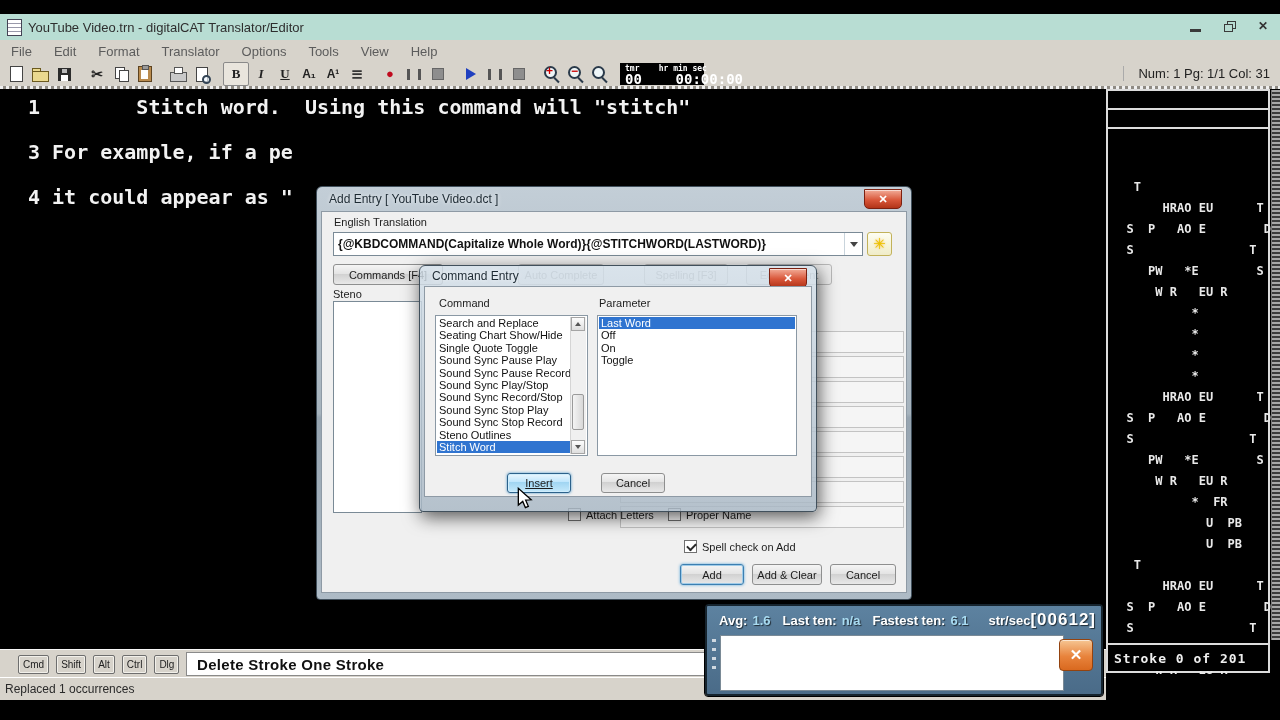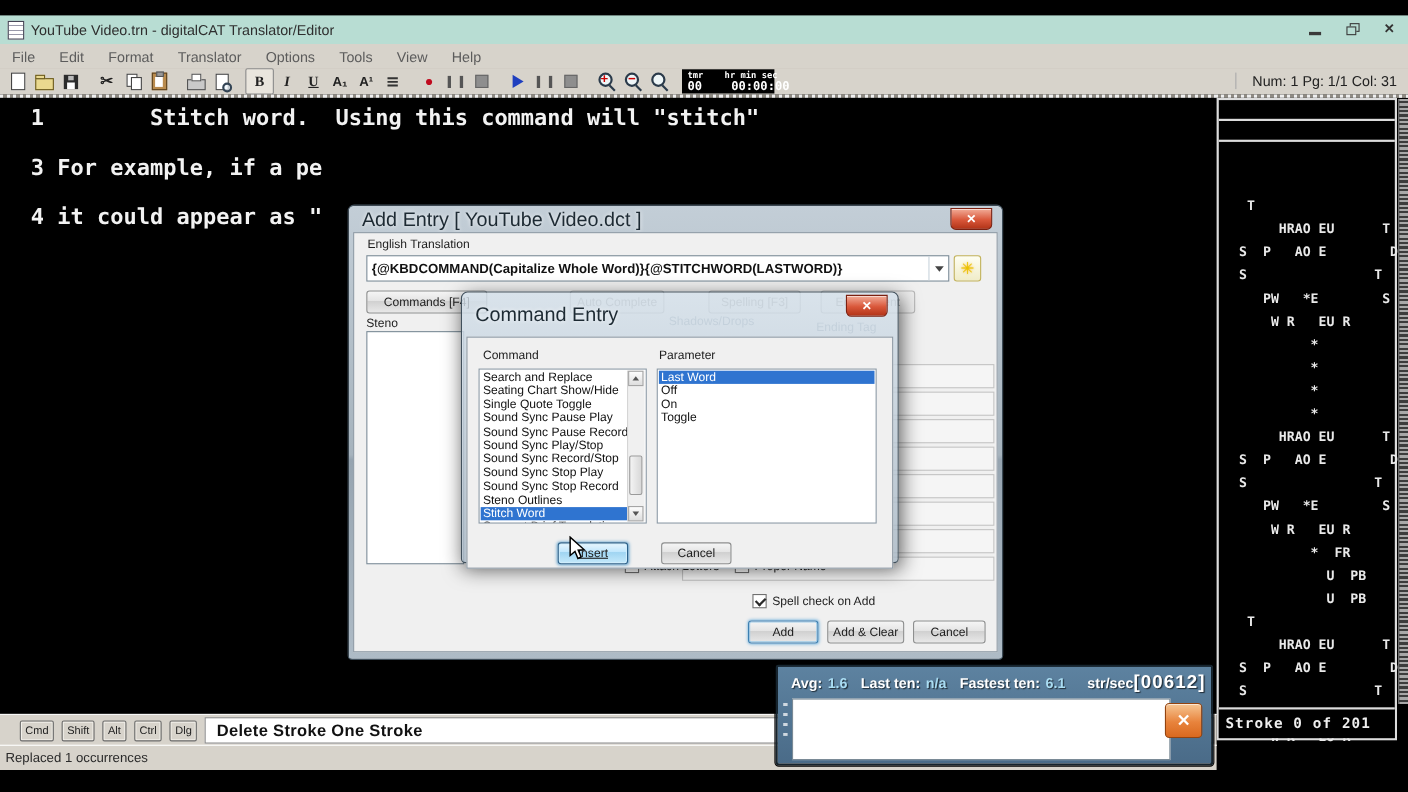--- a/index.html
+++ b/index.html
@@ -55,21 +55,21 @@
   .tbi.stopsq .g{width:10px;height:10px;background:#8e8e8e;border:1px solid #666;}
   .tbi.playtri .g{width:0;height:0;border-left:10px solid #1f3fbf;border-top:6px solid transparent;border-bottom:6px solid transparent;}
   .tbi.mag .g{width:9px;height:9px;border:2px solid #2a3a4a;border-radius:50%;position:relative;background:#eef6f8;margin:0 3px 3px 0;}
   .tbi.mag .g::before{content:"";position:absolute;right:-5px;bottom:-4px;width:7px;height:2px;background:#2a3a4a;transform:rotate(45deg);}
   .tbi.mag.plus .g::after{content:"+";position:absolute;left:0px;top:-4px;color:#c00;font:bold 12px "Liberation Sans",sans-serif;}
   .tbi.mag.minus .g::after{content:"−";position:absolute;left:1px;top:-4px;color:#c00;font:bold 12px "Liberation Sans",sans-serif;}
   .tbi.help .g{color:#73732c;font:bold 15px "Liberation Serif",serif;text-shadow:1px 1px 0 #aaa;}
   #timerbox{position:absolute;left:620px;top:1px;width:84px;height:22px;background:#000;color:#fff;
             font-family:"DejaVu Sans Mono",monospace;padding:1px 0 0 5px;box-sizing:border-box;}
   #timerhdr{font-size:8px;line-height:9px;font-weight:bold;white-space:pre;}
-  #timerval{font-size:11px;line-height:12px;font-weight:bold;white-space:pre;}
+  #timerval{font-size:14px;line-height:12px;font-weight:bold;white-space:pre;}
   #pagestatus{position:absolute;right:10px;top:4px;font-size:13px;color:#222;
               border-left:1px solid #aaa;padding-left:14px;}
   #tb-dots{position:absolute;left:0;top:86px;width:1280px;height:3px;
            background:repeating-linear-gradient(90deg,#efefef 0 3px,#8f8b84 3px 6px);}
   
   #editor{position:absolute;left:0;top:89px;width:1106px;height:560px;background:#000;}
   .eline{position:relative;white-space:pre;font:bold 20px "DejaVu Sans Mono",monospace;color:#f2f2f2;height:45px;line-height:45px;}
   #elines{position:absolute;left:28px;top:-4px;}
   
   #stenopanel{position:absolute;left:1106px;top:89px;width:164px;height:584px;background:#000;
@@ -80,33 +80,33 @@
   .sline{height:21px;line-height:21px;white-space:pre;}
   #stenofooter{position:absolute;left:0;right:0;bottom:0;height:26px;border-top:2px solid #dcdcdc;
                display:flex;align-items:center;padding-left:6px;background:#000;
                font:bold 13px "DejaVu Sans Mono",monospace;color:#efefef;letter-spacing:1px;}
   #rightstrip{position:absolute;left:1271px;top:90px;width:9px;height:550px;
               background:repeating-linear-gradient(180deg,#a8a8a8 0 2px,#3c3c3c 2px 4px);border-left:1px solid #777;}
   
   .dlg{position:absolute;border:1px solid #41505c;border-radius:6px 6px 4px 4px;
        box-shadow:2px 5px 18px rgba(0,0,0,.65);padding:0 4px 4px;box-sizing:border-box;}
   .dlg .tbar{display:flex;align-items:center;position:relative;}
-  .dlg .ttl{font-size:18px;color:#1d2a33;padding-left:8px;text-shadow:0 0 4px rgba(255,255,255,.9);}
+  .dlg .ttl{font-size:12px;color:#1d2a33;padding-left:8px;text-shadow:0 0 4px rgba(255,255,255,.9);}
   .dlg .body{position:relative;background:#f0f0f0;border:1px solid #8e9aa5;box-sizing:border-box;}
   .xbtn{position:absolute;top:2px;right:5px;width:36px;height:18px;border-radius:0 0 5px 5px;
         background:linear-gradient(#f2ac98,#d9573a 55%,#b23418);border:1px solid #7c2010;
         color:#fff;font:bold 11px "Liberation Sans",sans-serif;display:flex;align-items:center;
         justify-content:center;box-shadow:inset 0 1px 0 rgba(255,255,255,.55);}
   #addentry{left:316px;top:186px;width:596px;height:414px;z-index:10;
             background:linear-gradient(180deg,#c3ced7,#a6b3bd 55%,#96a4b0 56%,#aebbc6);}
   #addentry .tbar{height:24px;}
   #addentry .body{height:382px;}
   #cmdentry{left:419px;top:265px;width:398px;height:247px;z-index:20;
             background:linear-gradient(180deg,rgba(212,224,234,.82),rgba(168,183,196,.82));}
-  #cmdentry .tbar{height:40px;}
+  #cmdentry .tbar{height:20px;}
   #cmdentry .body{height:211px;}
   .b7{position:absolute;display:flex;align-items:center;justify-content:center;
       background:linear-gradient(#f5f5f5,#e4e4e4 45%,#d0d0d0 46%,#e8e8e8);
       border:1px solid #8e8f8f;border-radius:3px;font-size:11px;color:#1d1d1d;box-sizing:border-box;}
   .b7.disabled{color:#9b9b9b;background:#eeeeee;border-color:#b8b8b8;}
   .b7.focusring{border-color:#3c7fb1;box-shadow:inset 0 0 0 1px #9fcbe8,0 0 3px #58a6da;}
   .b7.hot{background:linear-gradient(#eaf6fd,#bee6fd 45%,#a0d5f2 46%,#c4e9fb);
           border-color:#2c628b;box-shadow:inset 0 0 0 1px #cfedfc,0 0 3px #4a96c8;}
   .flabel{position:absolute;font-size:11px;color:#1d1d1d;}
   .faint{color:#93a1ad;}

